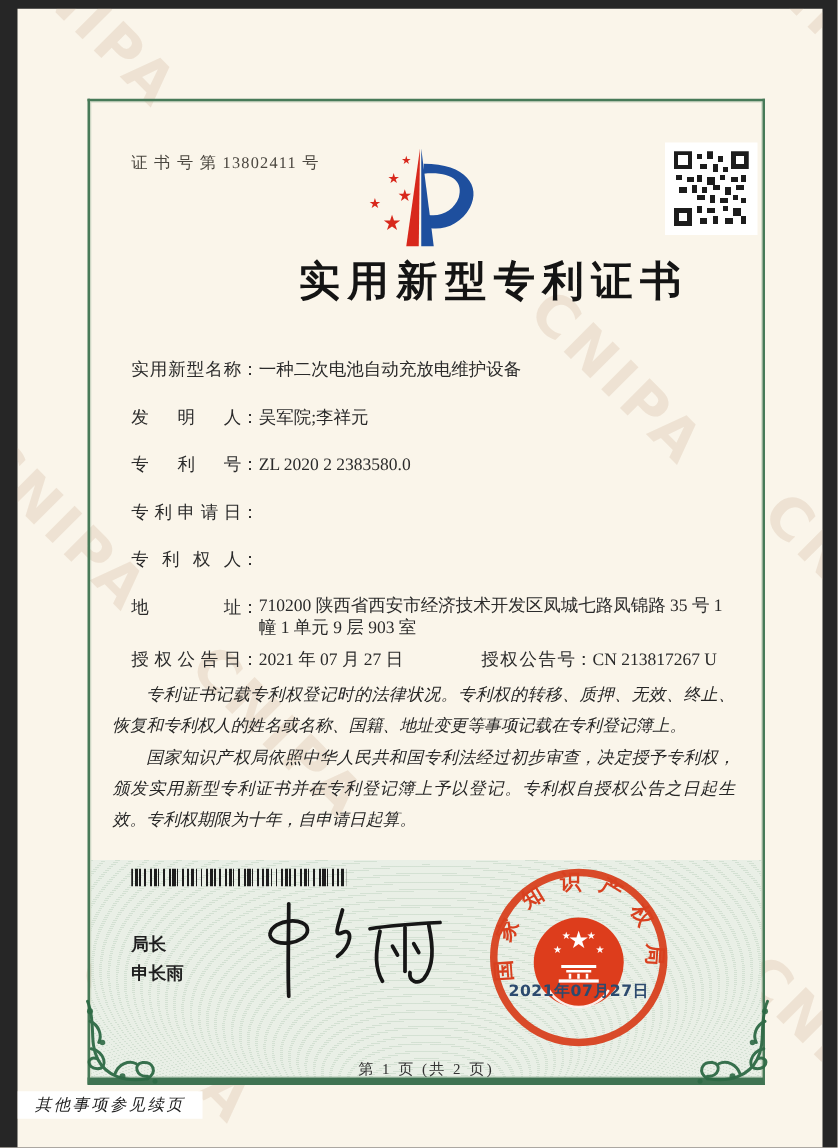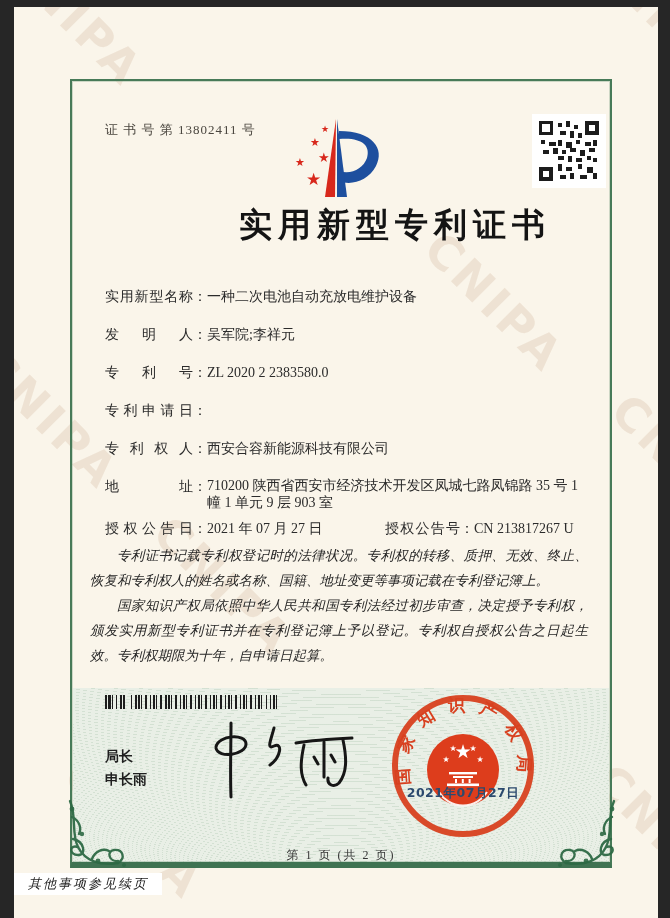--- a/index.html
+++ b/index.html
@@ -223,21 +223,20 @@
         <span class="field-colon">：</span>
       <span class="field-value">ZL 2020 2 2383580.0</span>
     </div>
     <div class="field-row">
       <span class="field-label">专利申请日</span>
         <span class="field-colon">：</span>
     </div>
     <div class="field-row">
       <span class="field-label">专利权人</span>
         <span class="field-colon">：</span>
-      <span class="field-value">西安合容新能源科技有限公司</span>
     </div>
     <div class="field-row row-addr">
       <span class="field-label">地址</span>
         <span class="field-colon">：</span>
       <span class="field-value">710200 陕西省西安市经济技术开发区凤城七路凤锦路 35 号 1 幢 1 单元 9 层 903 室</span>
     </div>
     <div class="field-row">
       <span class="field-label">授权公告日</span>
         <span class="field-colon">：</span>
       <span class="field-value val-fixed">2021 年 07 月 27 日</span>

